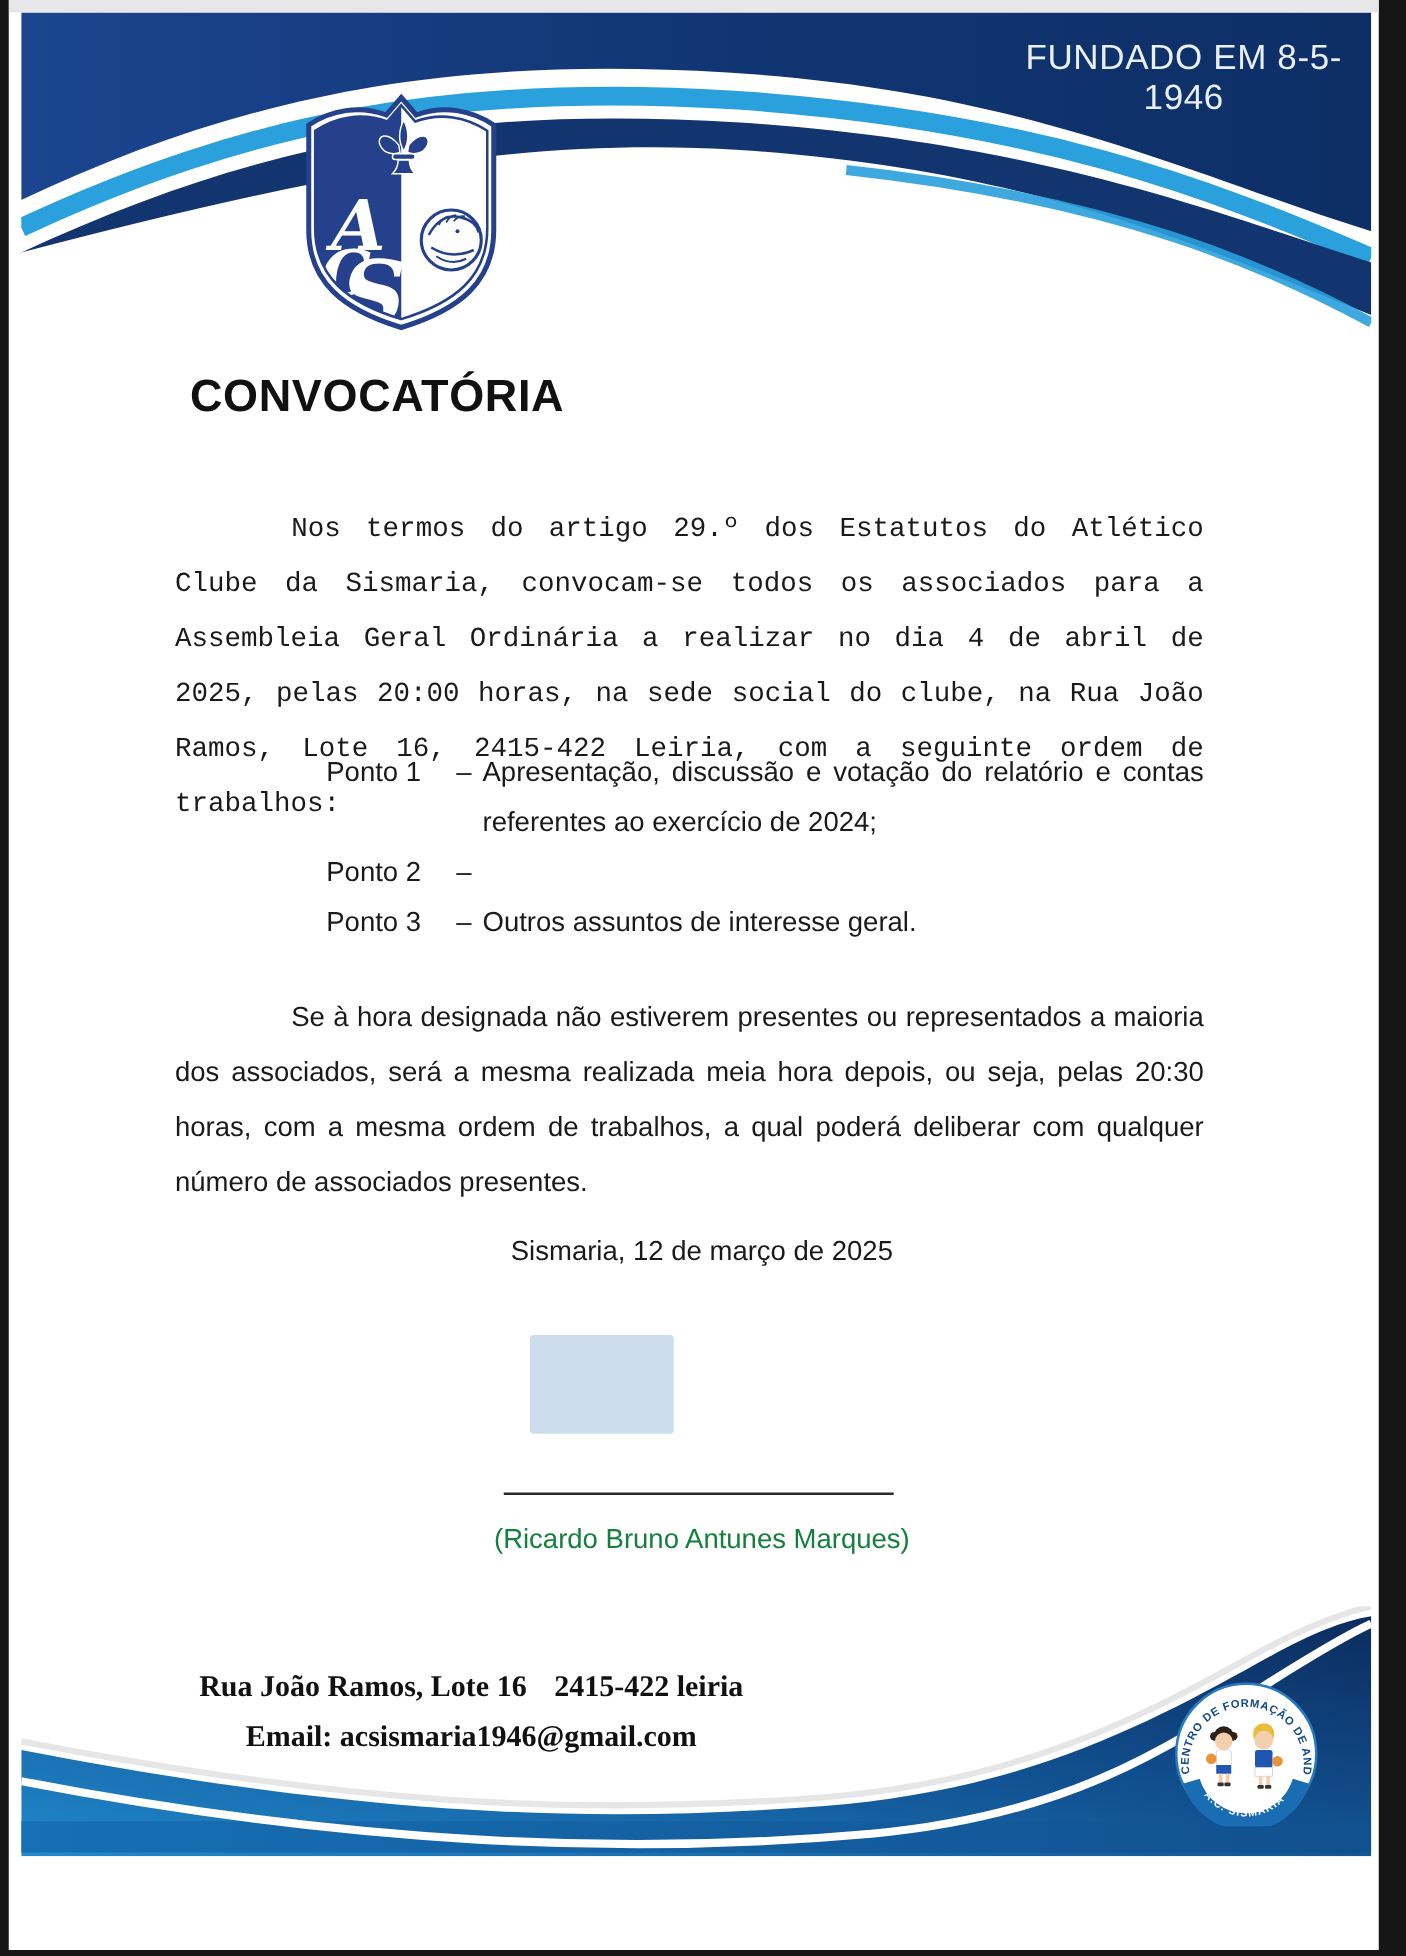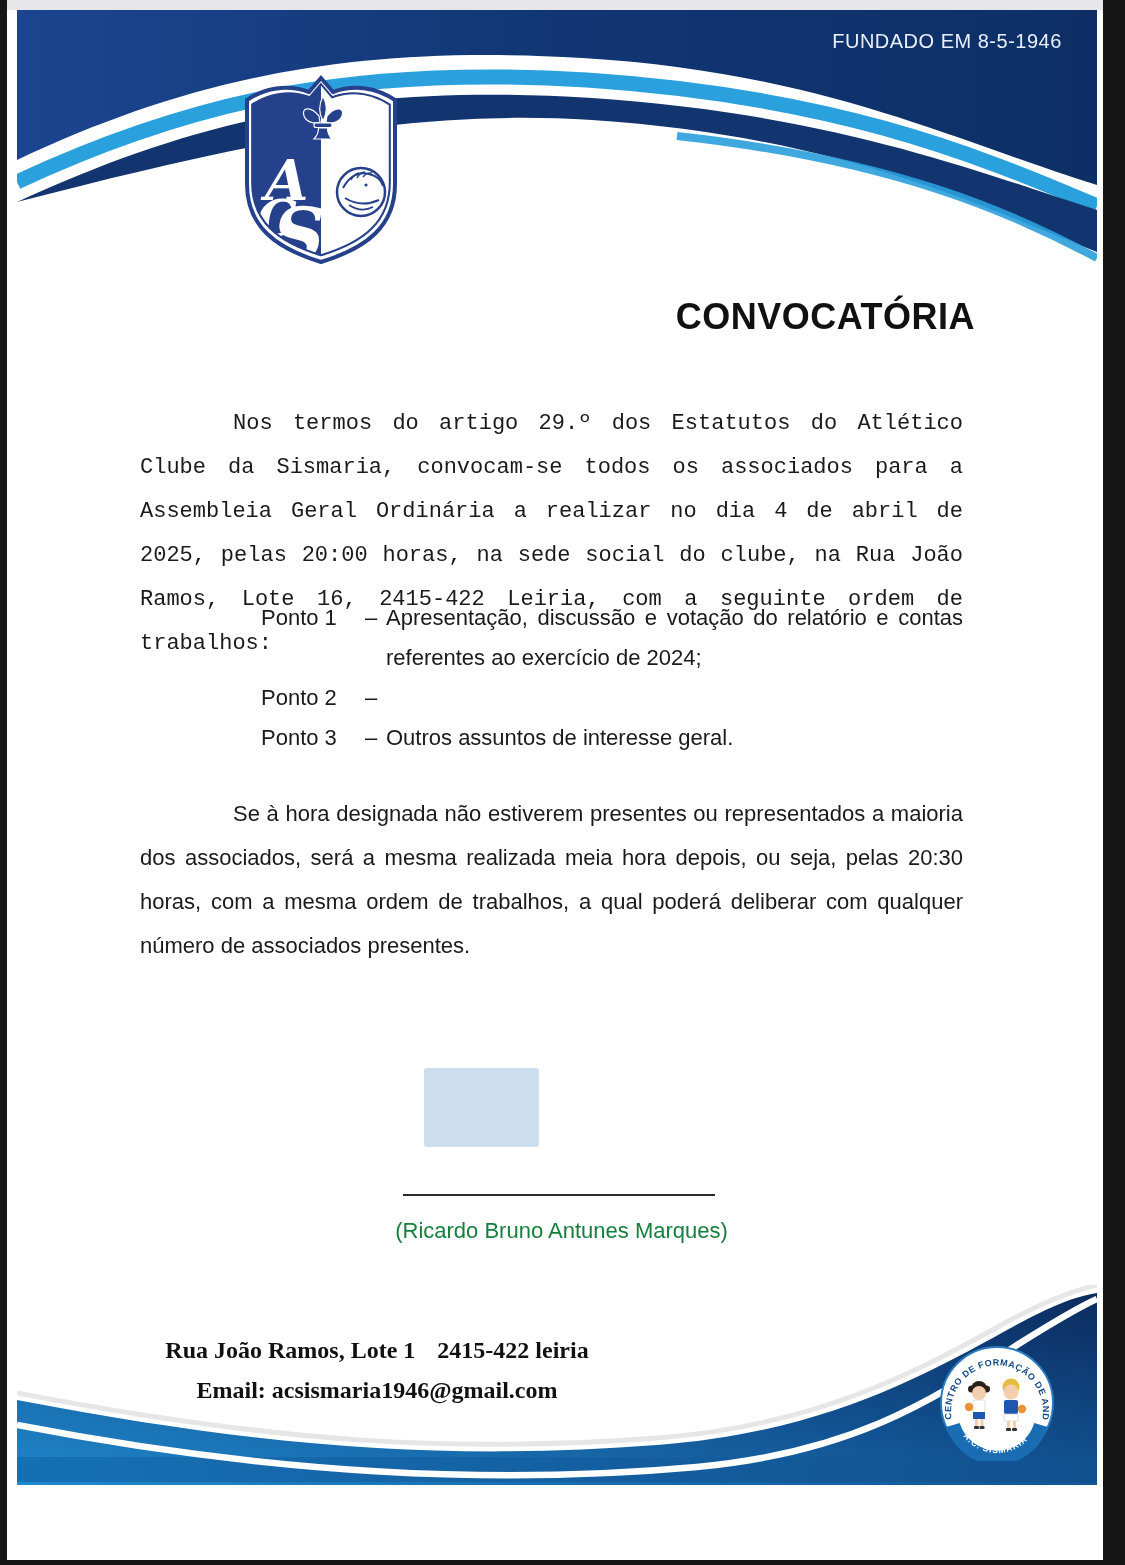--- a/index.html
+++ b/index.html
@@ -6,25 +6,25 @@
   html,body { width:1125px; height:1565px; }
   body { background:#161616; position:relative; font-family:"Liberation Sans", sans-serif; }
   .page {
     position:absolute; left:7px; top:0; width:1096px; height:1560px;
     background:#ffffff; overflow:hidden;
   }
   .topstrip { position:absolute; left:0; top:0; width:1096px; height:10px; background:#e7e7ea; }
   .hdr-svg { position:absolute; left:10px; top:10px; }
   .founded {
     position:absolute; left:800px; top:30px; width:280px; text-align:center;
-    color:#e9effb; font-size:20px; letter-spacing:.5px; font-weight:400;
+    color:#e9effb; font-size:28px; letter-spacing:.5px; font-weight:400;
   }
   .crest { position:absolute; left:228px; top:72px; }
   .doc-title {
-    position:absolute; left:133px; right:140px; top:296px; text-align:right;
+    position:absolute; left:133px; right:140px; top:296px; text-align:left;
     transform:translateX(12px); font-size:36px; font-weight:bold; color:#111; letter-spacing:.5px;
   }
   .para {
     position:absolute; left:133px; right:140px; font-size:22px; color:#1a1a1a;
     line-height:44px; text-align:justify; text-indent:93px;
   }
   .para1 { top:402px;font-family:Liberation Mono, monospace; }
   .para2 { top:792px; }
   .pontos { position:absolute; left:226px; right:140px; top:598px; font-size:22px; color:#1a1a1a;margin-left:28px; }
   .ponto { display:flex; line-height:40px; }
@@ -126,20 +126,21 @@
     </div>
     <div class="ponto">
       <span class="p-label">Ponto 3</span>
       <span class="p-dash">–</span>
       <span class="p-text">Outros assuntos de interesse geral.</span>
     </div>
   </div>
 
   <div class="para para2">Se à hora designada não estiverem presentes ou representados a maioria dos associados, será a mesma realizada meia hora depois, ou seja, pelas 20:30 horas, com a mesma ordem de trabalhos, a qual poderá deliberar com qualquer número de associados presentes.</div>
 
+  <div class="closing-line place-date">Sismaria, 12 de março de 2025</div>
 
   <div class="sig-highlight"></div>
 
   <div class="sig-line"></div>
   <div class="sig-name">(Ricardo Bruno Antunes Marques)</div>
 
   <svg class="ftr-svg" width="1080" height="200" viewBox="0 0 1080 200">
     <defs>
       <linearGradient id="ftrG" x1="0" y1="1" x2="1" y2="0">
         <stop offset="0" stop-color="#2089cc"></stop>
@@ -151,21 +152,21 @@
         <stop offset="1" stop-color="#11508f"></stop>
       </linearGradient>
     </defs>
     <path d="M0,108 C260,158 440,168 640,153 C798,141 898,88 988,38 C1028,16 1055,6 1080,0" fill="none" stroke="#d8d8d8" stroke-width="5" opacity="0.65"></path>
     <path d="M0,115 C260,165 440,175 640,160 C800,148 900,95 990,45 C1030,23 1055,12 1080,8 L1080,200 L0,200 Z" fill="url(#ftrG)"></path>
     <rect x="0" y="172" width="1080" height="25" fill="url(#stripG)"></rect>
     <path d="M0,140 C260,190 480,200 680,182 C830,168 910,120 1000,60 C1040,35 1062,22 1080,14" fill="none" stroke="#ffffff" stroke-width="6.5"></path>
   </svg>
 
   <div class="address">
-    <div><span>Rua João Ramos, Lote 1</span><span class="addr-gap"></span><span>2415-422 leiria</span></div>
+    <div><span>Rua João Ramos, Lote 16</span><span class="addr-gap"></span><span>2415-422 leiria</span></div>
     <div>Email: acsismaria1946@gmail.com</div>
   </div>
 
   <svg class="badge" width="116" height="116" viewBox="0 0 116 116">
     <defs>
       <path id="arcTop" d="M 13,76 A 46,46 0 1 1 103,76"></path>
       <path id="arcBot" d="M 20,84 A 42,42 0 0 0 96,84"></path>
     </defs>
     <circle cx="58" cy="58" r="56" fill="#ffffff" stroke="#2a7abf" stroke-width="2"></circle>
     <path d="M 14,80 A 46,46 0 0 0 102,80" fill="none" stroke="#1b6db3" stroke-width="14"></path>

